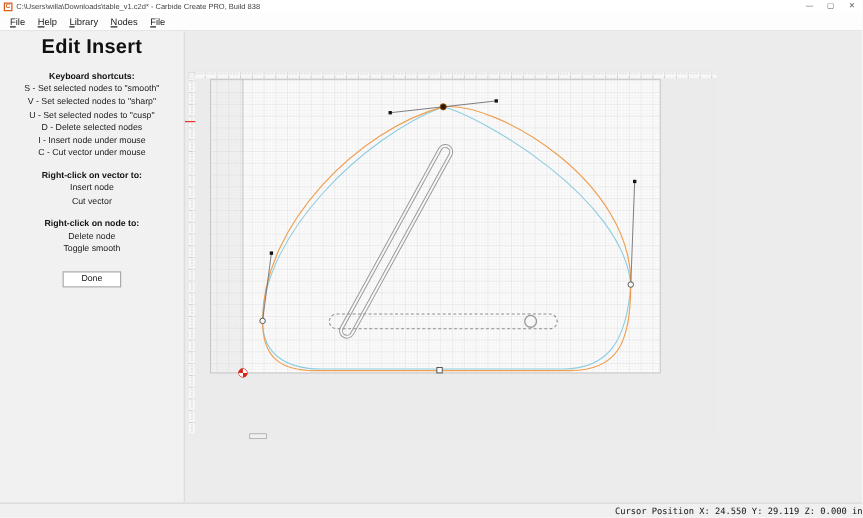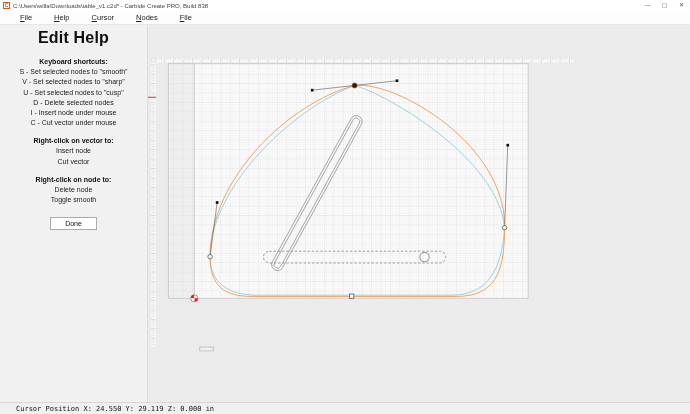--- a/index.html
+++ b/index.html
@@ -14,66 +14,66 @@
     border:1px solid #d95b1a; color:#d95b1a; font-size:5px; font-weight:bold;
     line-height:5px; text-align:center; }
   .title-text { flex:1; white-space:nowrap; overflow:hidden; font-size:6px; color:#444; }
   .win-btns { display:flex; height:11px; }
   .win-btn { width:17px; height:11px; text-align:center; font-size:6px; line-height:11px; color:#555; }
 
   
   .menubar { position:absolute; left:0; top:11px; width:690px; height:14px;
     background:#fdfdfd; border-bottom:1px solid #e6e6e6; font-size:7.5px; color:#222;
     display:flex; align-items:center; padding-left:3px; }
-  .menu-item { display:inline-block; padding:2px 5px;margin-left:12px; }
+  .menu-item { display:inline-block; padding:2px 5px; }
   .menu-item::first-letter { text-decoration:underline; }
 
   
   .panel { position:absolute; left:0; top:25px; width:148px; height:377px;
     background:#f1f1f1; border-right:1px solid #dcdcdc; text-align:center; color:#111; }
   .panel h1 { font-size:16px; font-weight:bold; margin-top:4px; letter-spacing:0.2px; }
   .sec-head { font-size:7px; font-weight:bold; margin-top:11px; }
   .sec-line { font-size:7px; margin-top:3.2px; color:#1a1a1a; }
   .done-btn { margin-top:14px; display:inline-block; background:#ffffff;
     border:1px solid #ababab; font-size:7px; padding:2px 14px; color:#111; }
 
   
   .canvas-wrap { position:absolute; left:148px; top:25px; width:542px; height:377px; }
 
   
   .statusbar { position:absolute; left:0; top:402px; width:690px; height:12px;
     background:#f0f0f0; border-top:1px solid #d8d8d8;
     font-family:"DejaVu Sans Mono", monospace; font-size:7px; color:#111;
-    display:flex; align-items:center; padding-left:16px; }
+    display:flex; align-items:center; padding-left:4px;justify-content:flex-end; }
 </style>
 </head>
 <body>
 
 <div class="window">
 
   <div class="titlebar">
     <div class="app-icon">C</div>
     <div class="title-text">C:\Users\willa\Downloads\table_v1.c2d* - Carbide Create PRO, Build 838</div>
     <div class="win-btns">
       <div class="win-btn">—</div>
       <div class="win-btn">▢</div>
       <div class="win-btn">✕</div>
     </div>
   </div>
 
   <div class="menubar">
     <span class="menu-item">File</span>
     <span class="menu-item">Help</span>
-    <span class="menu-item">Cursor</span>
+    <span class="menu-item">Library</span>
     <span class="menu-item">Nodes</span>
     <span class="menu-item">File</span>
   </div>
 
   <div class="panel">
-    <h1>Edit Help</h1>
+    <h1>Edit Insert</h1>
 
     <div class="sec-head">Keyboard shortcuts:</div>
     <div class="sec-line">S - Set selected nodes to "smooth"</div>
     <div class="sec-line">V - Set selected nodes to "sharp"</div>
     <div class="sec-line">U - Set selected nodes to "cusp"</div>
     <div class="sec-line">D - Delete selected nodes</div>
     <div class="sec-line">I - Insert node under mouse</div>
     <div class="sec-line">C - Cut vector under mouse</div>
 
     <div class="sec-head">Right-click on vector to:</div>

